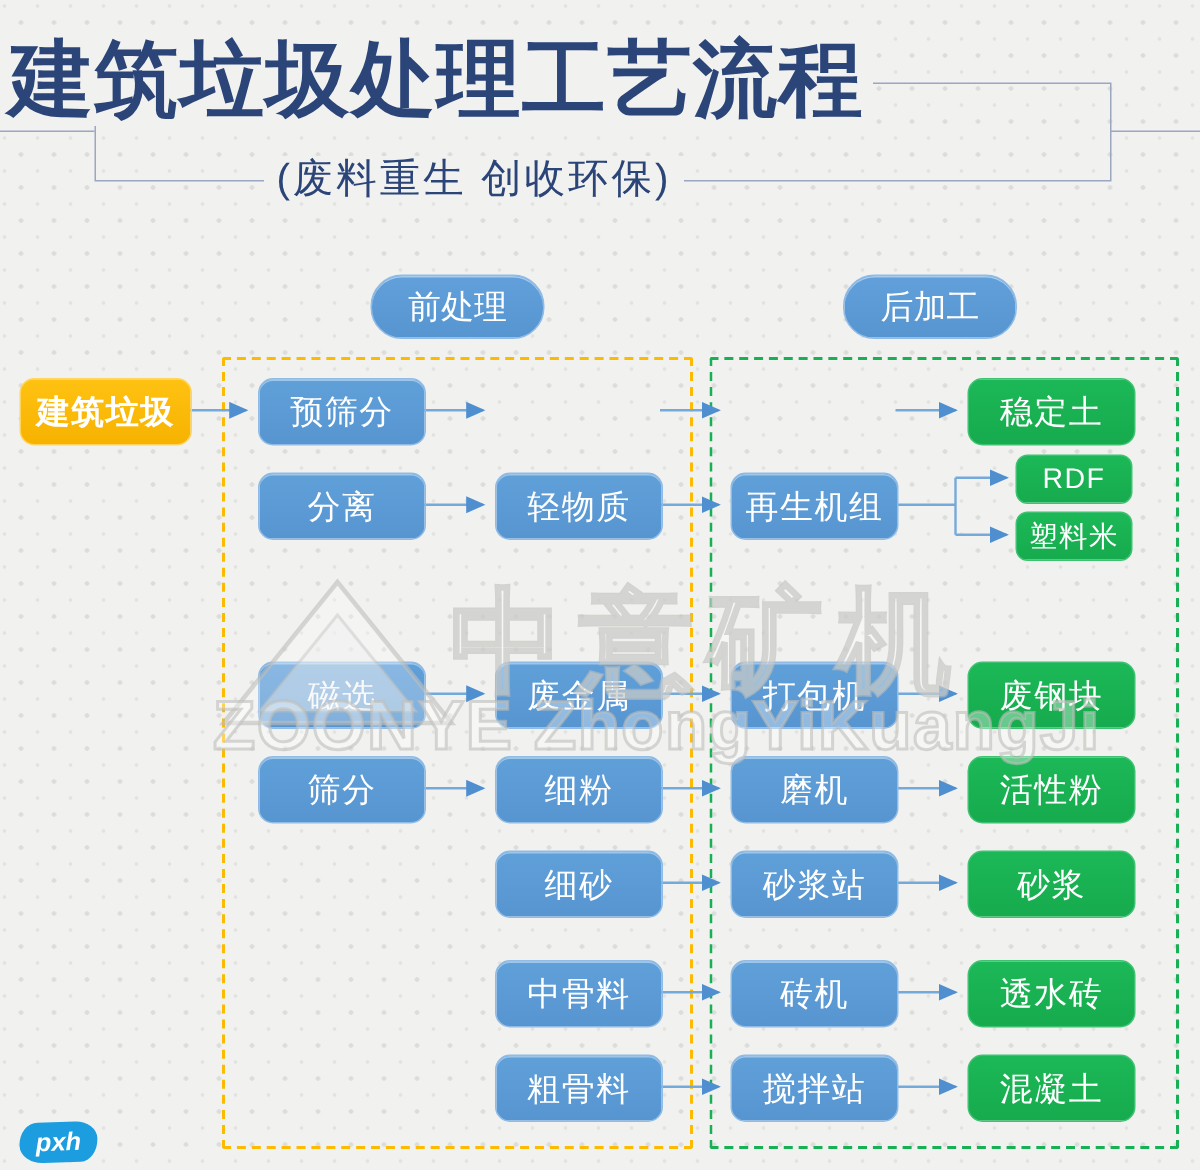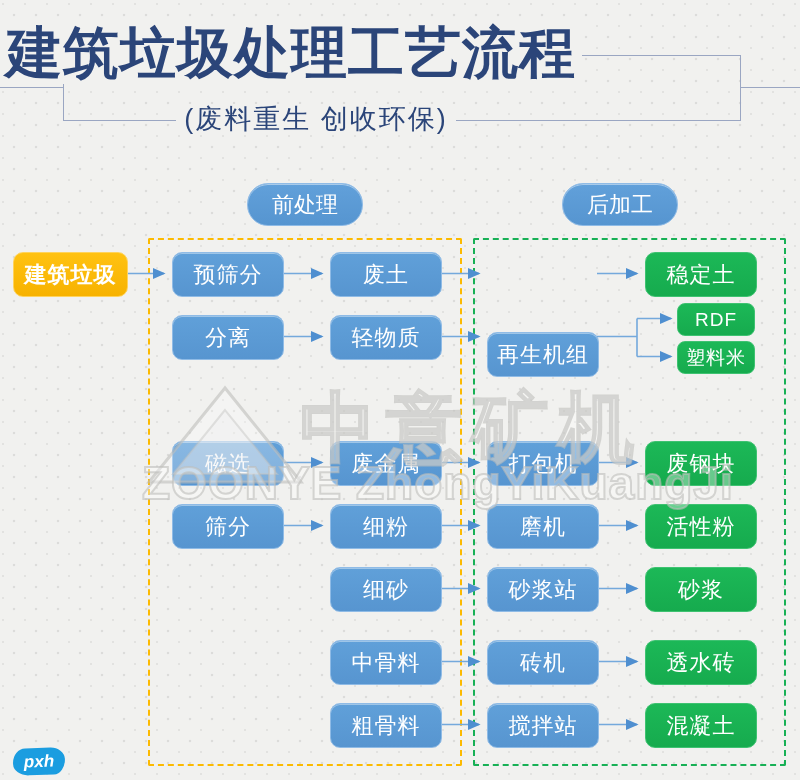--- a/index.html
+++ b/index.html
@@ -124,29 +124,28 @@
     </g>
   </svg>
 
   <div class="node yellow" style="left:13px;top:252px;width:113px;">建筑垃圾</div>
 
   <div class="node blue" style="left:172px;top:252px;">预筛分</div>
   <div class="node blue" style="left:172px;top:315px;">分离</div>
   <div class="node blue" style="left:172px;top:441px;">磁选</div>
   <div class="node blue" style="left:172px;top:504px;">筛分</div>
 
-  <div class="node blue" style="left:330px;top:252px;">废土</div>
   <div class="node blue" style="left:330px;top:315px;">轻物质</div>
   <div class="node blue" style="left:330px;top:441px;">废金属</div>
   <div class="node blue" style="left:330px;top:504px;">细粉</div>
   <div class="node blue" style="left:330px;top:567px;">细砂</div>
   <div class="node blue" style="left:330px;top:640px;">中骨料</div>
   <div class="node blue" style="left:330px;top:703px;">粗骨料</div>
 
-  <div class="node blue" style="left:487px;top:332px;font-family:Liberation Mono, monospace;">再生机组</div>
+  <div class="node blue" style="left:487px;top:315px;font-family:Liberation Mono, monospace;">再生机组</div>
   <div class="node blue" style="left:487px;top:441px;">打包机</div>
   <div class="node blue" style="left:487px;top:504px;">磨机</div>
   <div class="node blue" style="left:487px;top:567px;text-align:center;">砂浆站</div>
   <div class="node blue" style="left:487px;top:640px;">砖机</div>
   <div class="node blue" style="left:487px;top:703px;">搅拌站</div>
 
   <div class="node green" style="left:645px;top:252px;">稳定土</div>
   <div class="node green small" style="left:677px;top:303px;">RDF</div>
   <div class="node green small" style="left:677px;top:341px;">塑料米</div>
   <div class="node green" style="left:645px;top:441px;">废钢块</div>

